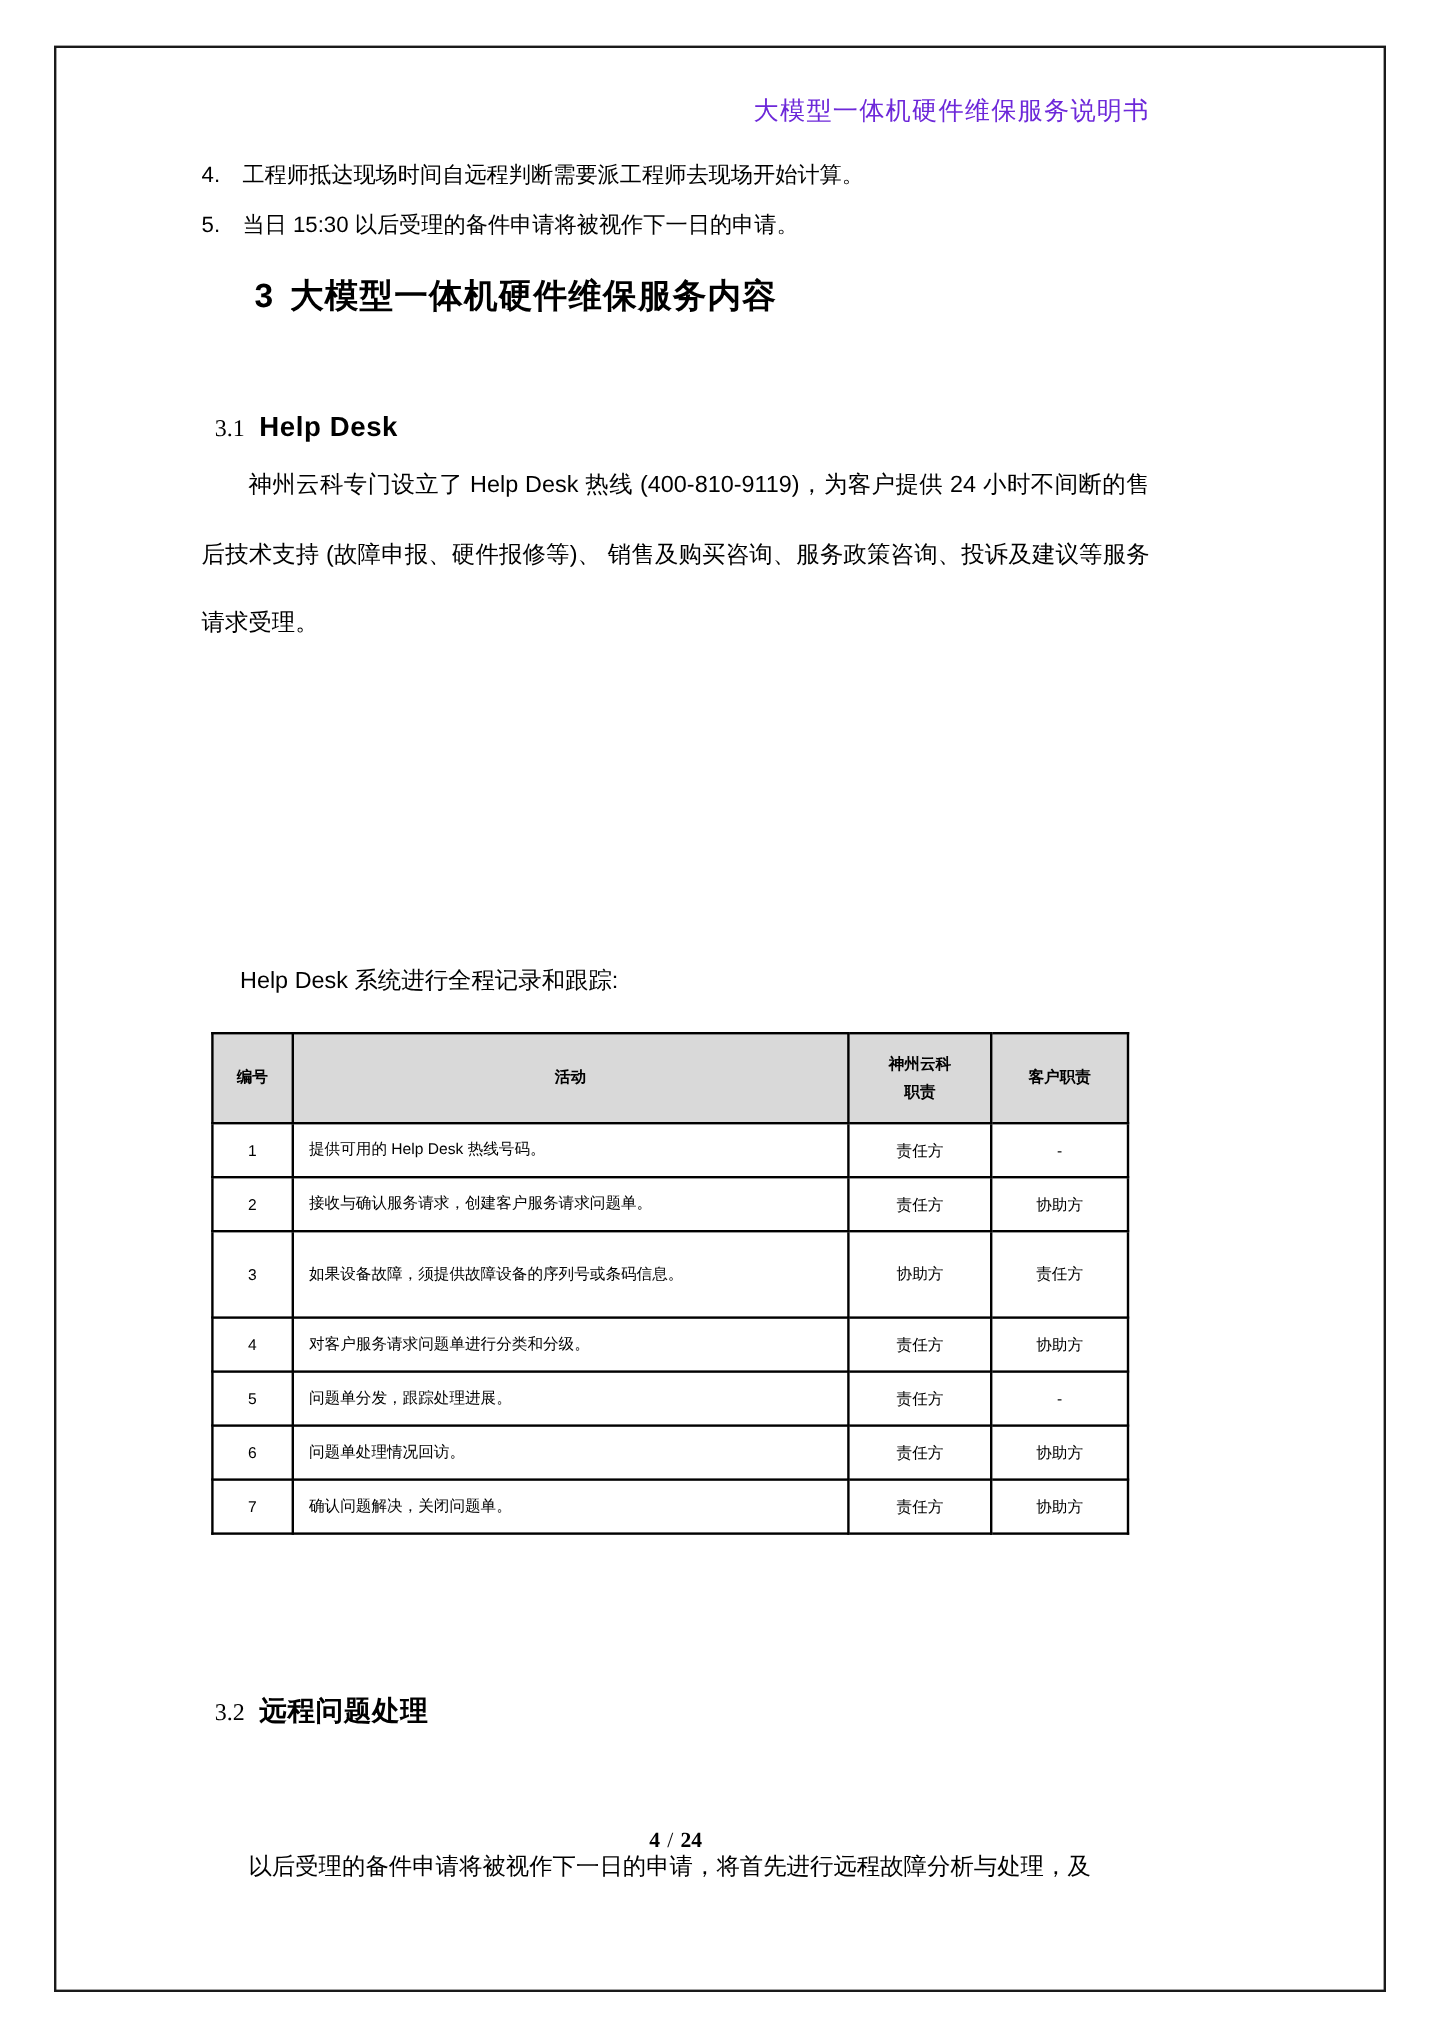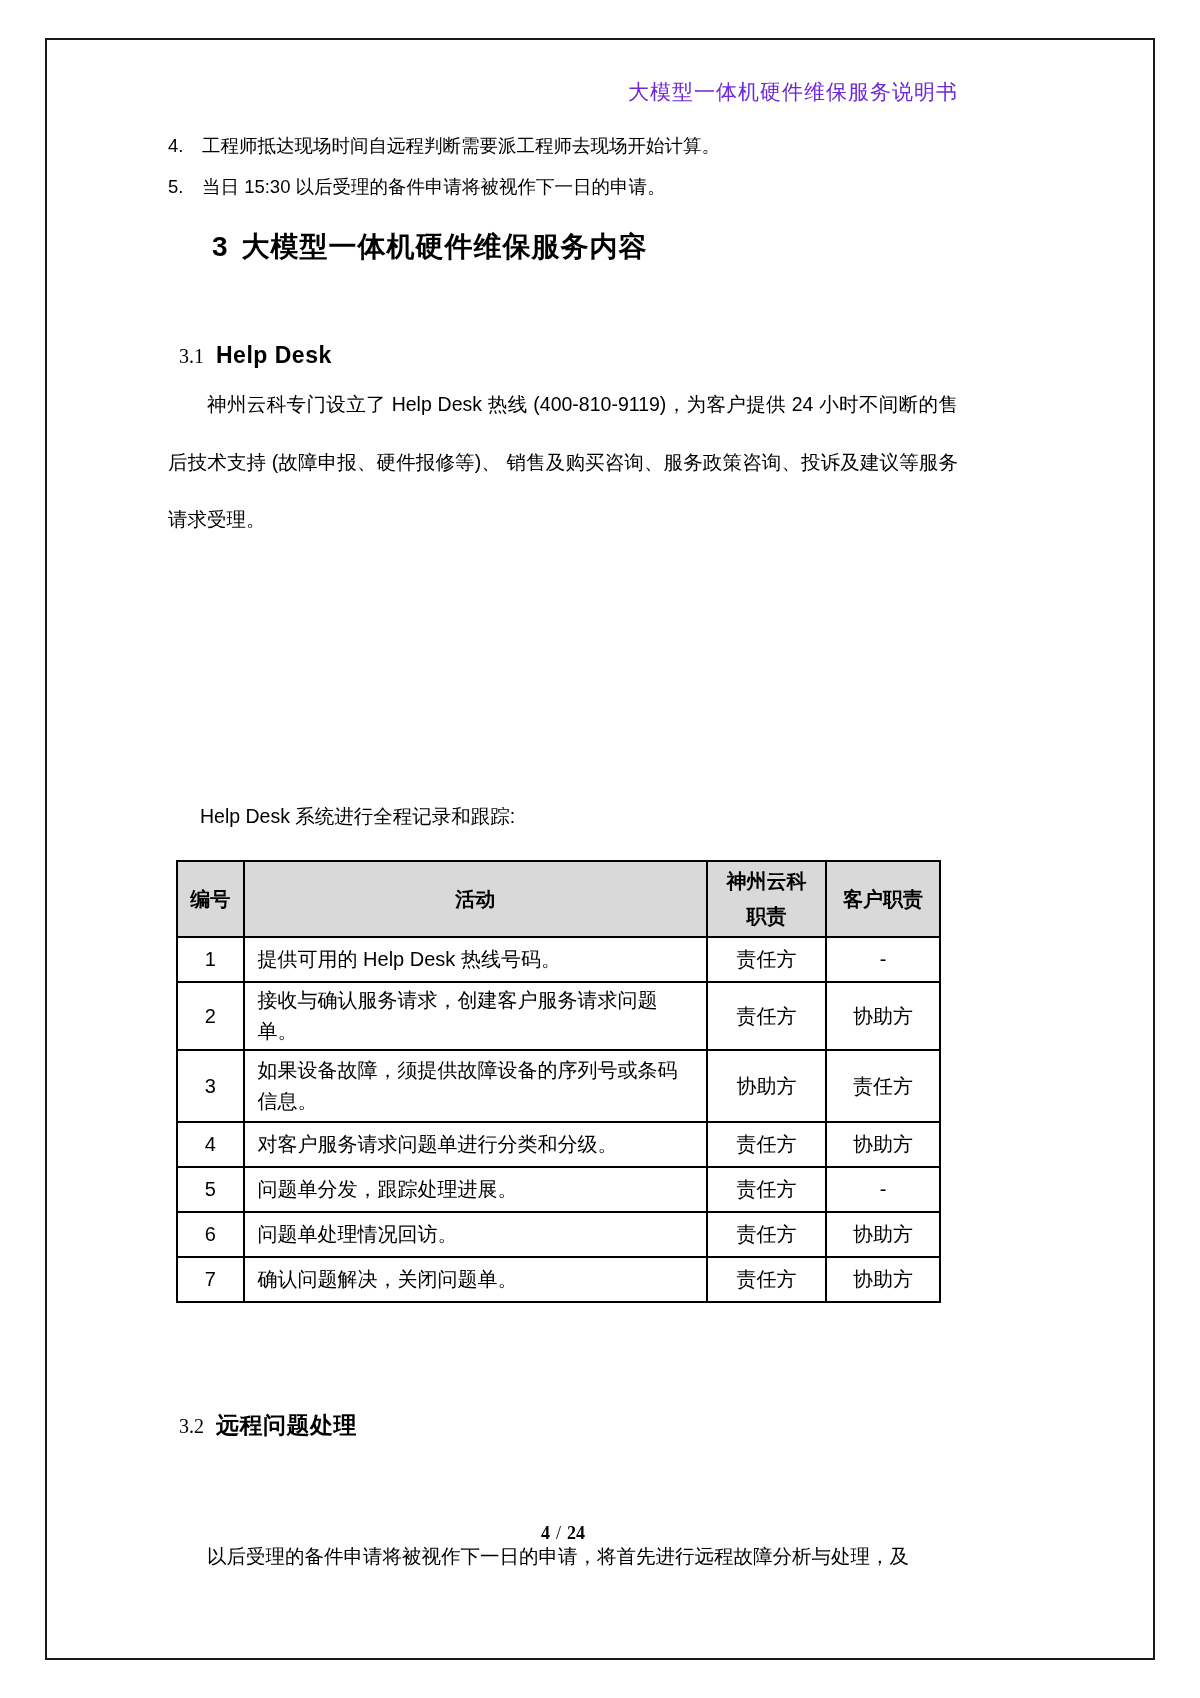--- a/index.html
+++ b/index.html
@@ -70,21 +70,21 @@
     position: absolute;
     top: 803px; left: 200px; width: 760px;
     font-size: 19.5px;
   }
   .resp-table {
     position: absolute;
     top: 860px; left: 176px;
     border-collapse: collapse;
     table-layout: fixed;
     width: 765px;
-    font-size: 20px;
+    font-size: 13px;
   }
   .resp-table th, .resp-table td {
     border: 2px solid #000000;
     padding: 2px 6px;
     vertical-align: middle;
   }
   .resp-table thead th {
     background: #d9d9d9;
     font-weight: bold;
     text-align: center;

